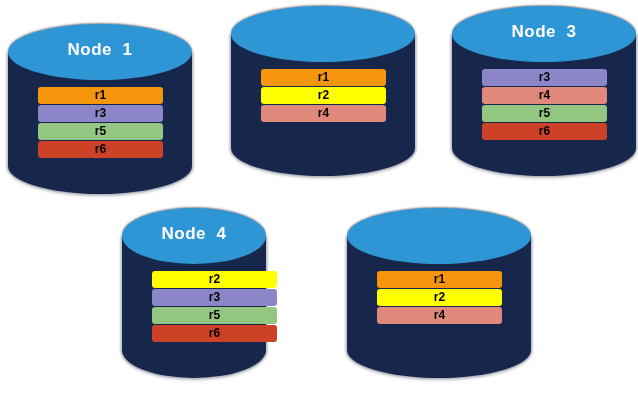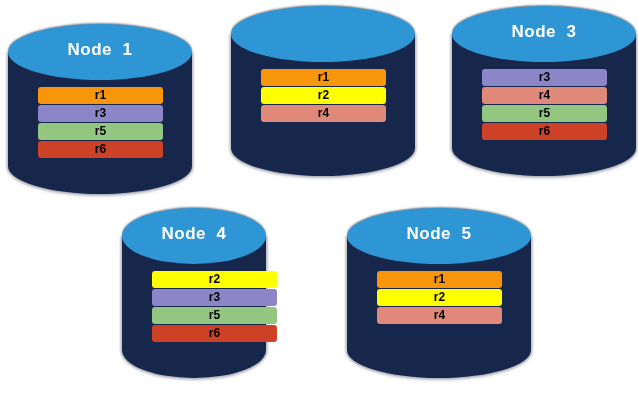--- a/index.html
+++ b/index.html
@@ -114,20 +114,19 @@
       <div class="shards" style="left: 30px; width: 125px; top: 63px;">
         <div class="shard" style="background: rgb(255, 255, 0); color: rgb(0, 0, 0);">r2</div>
         <div class="shard" style="background: rgb(140, 134, 201); color: rgb(0, 0, 0);">r3</div>
         <div class="shard" style="background: rgb(146, 198, 129); color: rgb(0, 0, 0);">r5</div>
         <div class="shard" style="background: rgb(205, 66, 39); color: rgb(0, 0, 0);">r6</div>
       </div>
     </div>
     <div class="node" style="left: 347px; top: 208px; width: 184px; height: 178px;">
       <div class="cyl-body" style="top: 28px; height: 142px; background: rgb(23, 39, 76);"></div>
       <div class="cyl-top" style="top: 0px; height: 56px; background: rgb(46, 150, 212);"></div>
-      <div class="node-title" style="top: 16px; color: rgb(255, 255, 255);">Node  5</div>
       <div class="shards" style="left: 30px; width: 125px; top: 63px;">
         <div class="shard" style="background: rgb(247, 150, 13); color: rgb(0, 0, 0);">r1</div>
         <div class="shard" style="background: rgb(255, 255, 0); color: rgb(0, 0, 0);">r2</div>
         <div class="shard" style="background: rgb(224, 136, 122); color: rgb(0, 0, 0);">r4</div>
       </div>
     </div>
   </div>
 
 </body></html>

